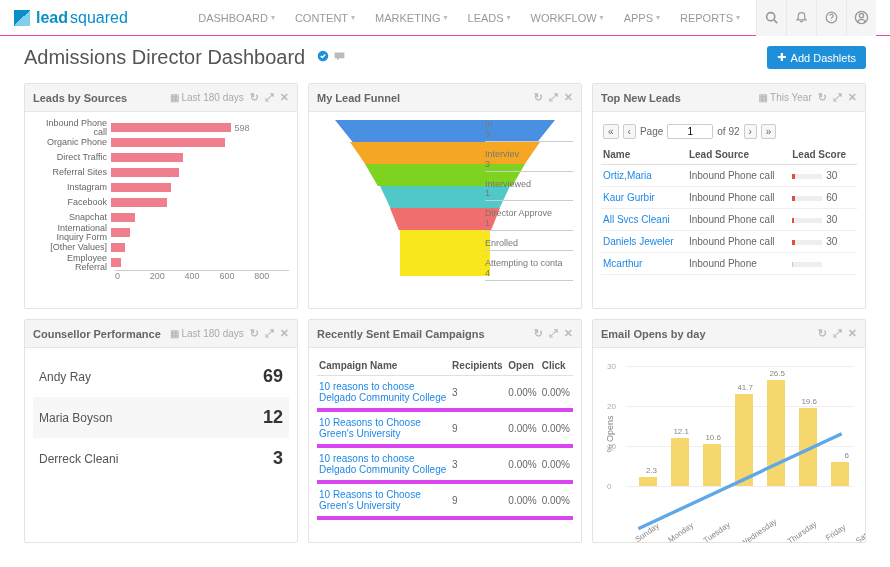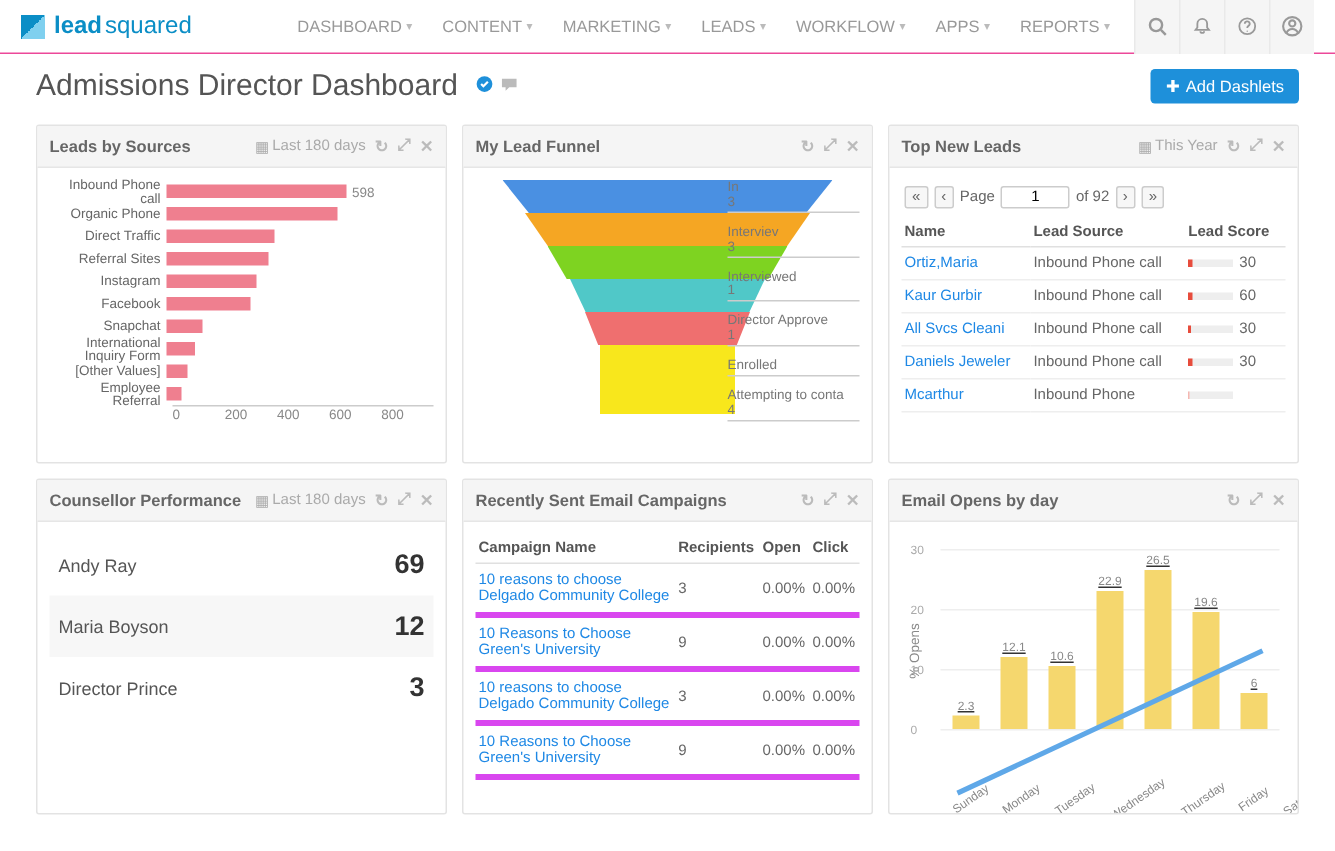--- a/index.html
+++ b/index.html
@@ -61,21 +61,21 @@
   
   table.camp { width:100%; border-collapse:collapse; font-size:10px;}
   table.camp th { text-align:left; font-weight:700; color:#555; padding:4px 2px; border-bottom:1px solid #e0e0e0;}
   table.camp td { padding:5px 2px; border-bottom:4px solid #d946ef; color:#666;}
   table.camp td a { color:#1e88e5; text-decoration:none;}
   
   .colchart { position:relative; height:150px; margin:10px 4px 0 26px;}
   .colchart .gline { position:absolute; left:0; right:0; border-top:1px solid #eee; font-size:8px; color:#aaa;}
   .colchart .gline span { position:absolute; left:-20px; top:-5px;}
   .colchart .bars { position:absolute; left:0; right:0; bottom:0; top:0; display:flex; align-items:flex-end; gap:6px; padding:0 4px;}
-  .colchart .barcol { flex:1; display:flex; flex-direction:column; align-items:center;text-decoration:underline; }
+  .colchart .barcol { flex:1; display:flex; flex-direction:column; align-items:flex-end; }
   .colchart .barcol .v { font-size:8px; color:#888; margin-bottom:2px;}
   .colchart .barcol .b { width:70%; background:#f5d76e; }
   .colchart .xlabels { position:absolute; left:0; right:0; bottom:-22px; display:flex; gap:6px; padding:0 4px;}
   .colchart .xlabels div { flex:1; text-align:center; font-size:8px; color:#888; transform:rotate(-35deg); transform-origin:top center;}
   .ylabel { position:absolute; left:-2px; top:50%; transform:rotate(-90deg) translateX(16px); font-size:9px; color:#888;}
   .trendline { position:absolute; left:0; right:0; top:0; bottom:0; pointer-events:none;}
 </style>
 </head>
 <body>
 
@@ -349,21 +349,21 @@
     <div class="body" id="perf-body">
         <div class="perf-row">
      <span class="name">Andy Ray</span>
      <span class="val">69</span>
    </div>
         <div class="perf-row alt">
      <span class="name">Maria Boyson</span>
      <span class="val">12</span>
    </div>
         <div class="perf-row">
-     <span class="name">Director Prince</span>
+     <span class="name">Derreck Cleani</span>
      <span class="val">3</span>
    </div>
       </div>
   </div>
 
   <div class="dashlet">
     <div class="hdr">
       <span class="ttl">Recently Sent Email Campaigns</span>
       <span class="tools">
         <span>↻</span>
@@ -444,21 +444,21 @@
     </div>
             <div class="barcol">
       <span class="v">12.1</span>
       <div class="b" style="height:48.4px"></div>
     </div>
             <div class="barcol">
       <span class="v">10.6</span>
       <div class="b" style="height:42.4px"></div>
     </div>
             <div class="barcol">
-      <span class="v">22.9</span>
+      <span class="v">41.7</span>
       <div class="b" style="height:91.6px"></div>
     </div>
             <div class="barcol">
       <span class="v">26.5</span>
       <div class="b" style="height:106px"></div>
     </div>
             <div class="barcol">
       <span class="v">19.6</span>
       <div class="b" style="height:78.4px"></div>
     </div>

